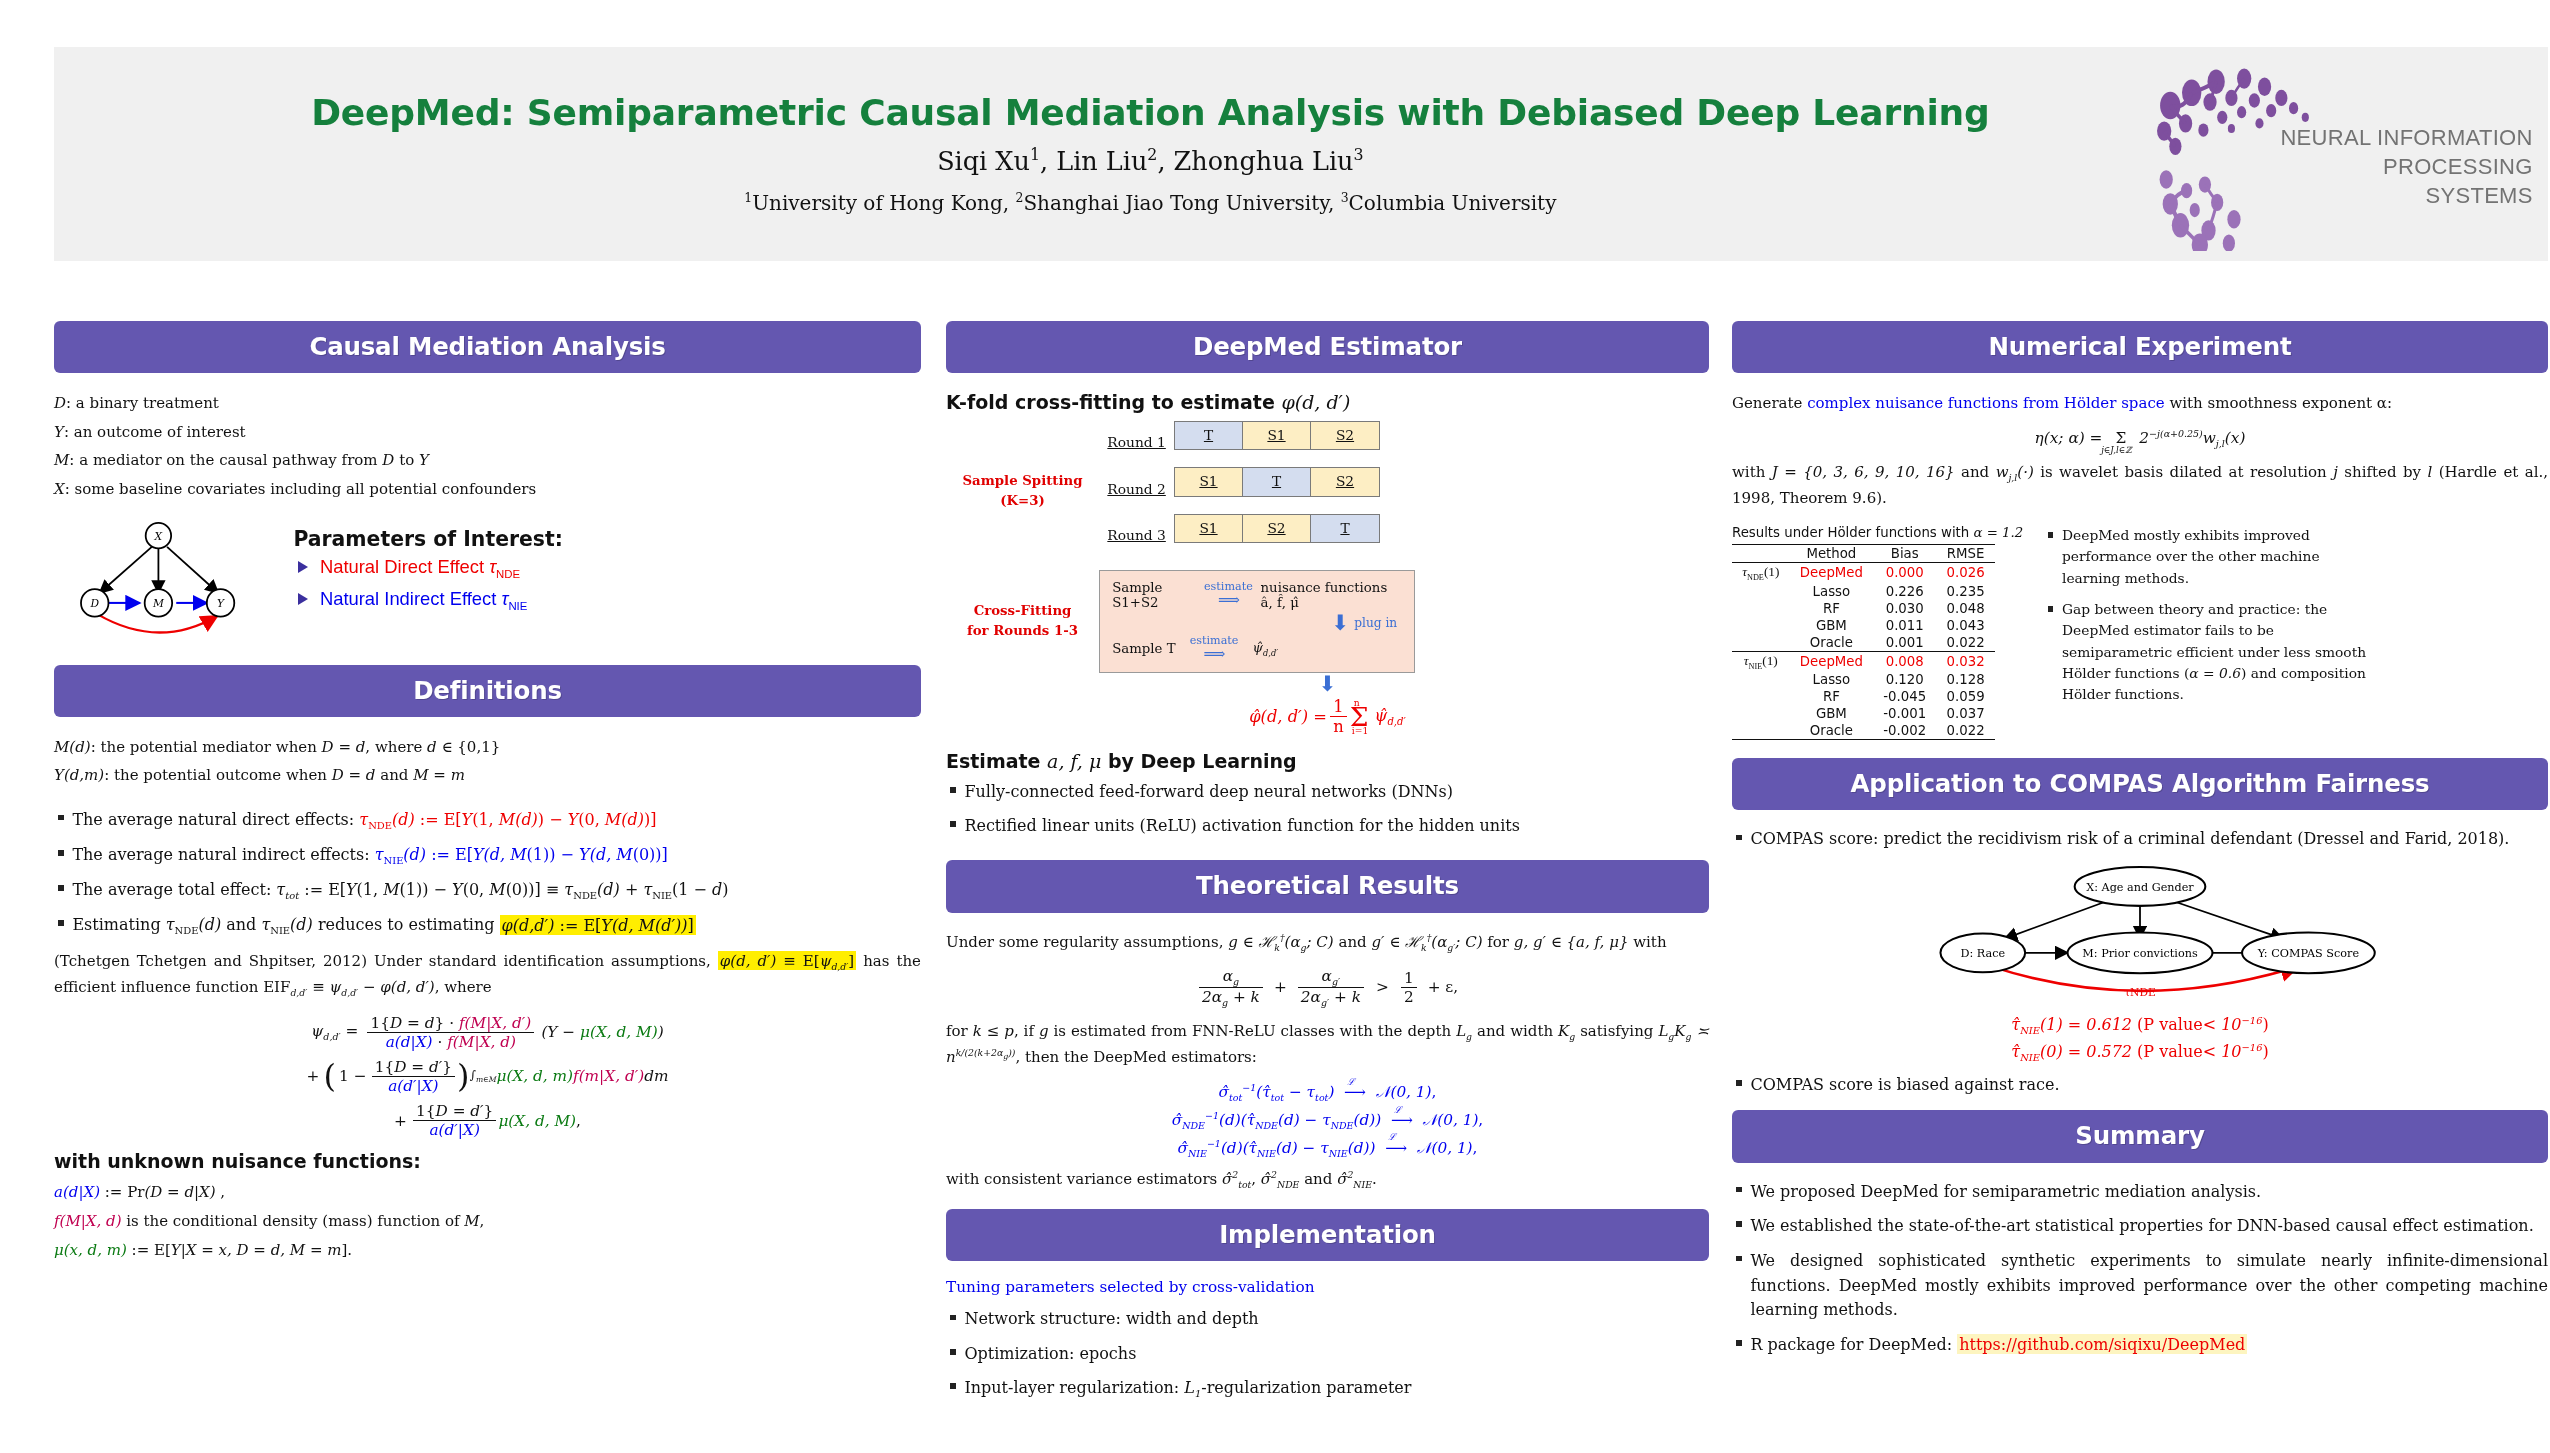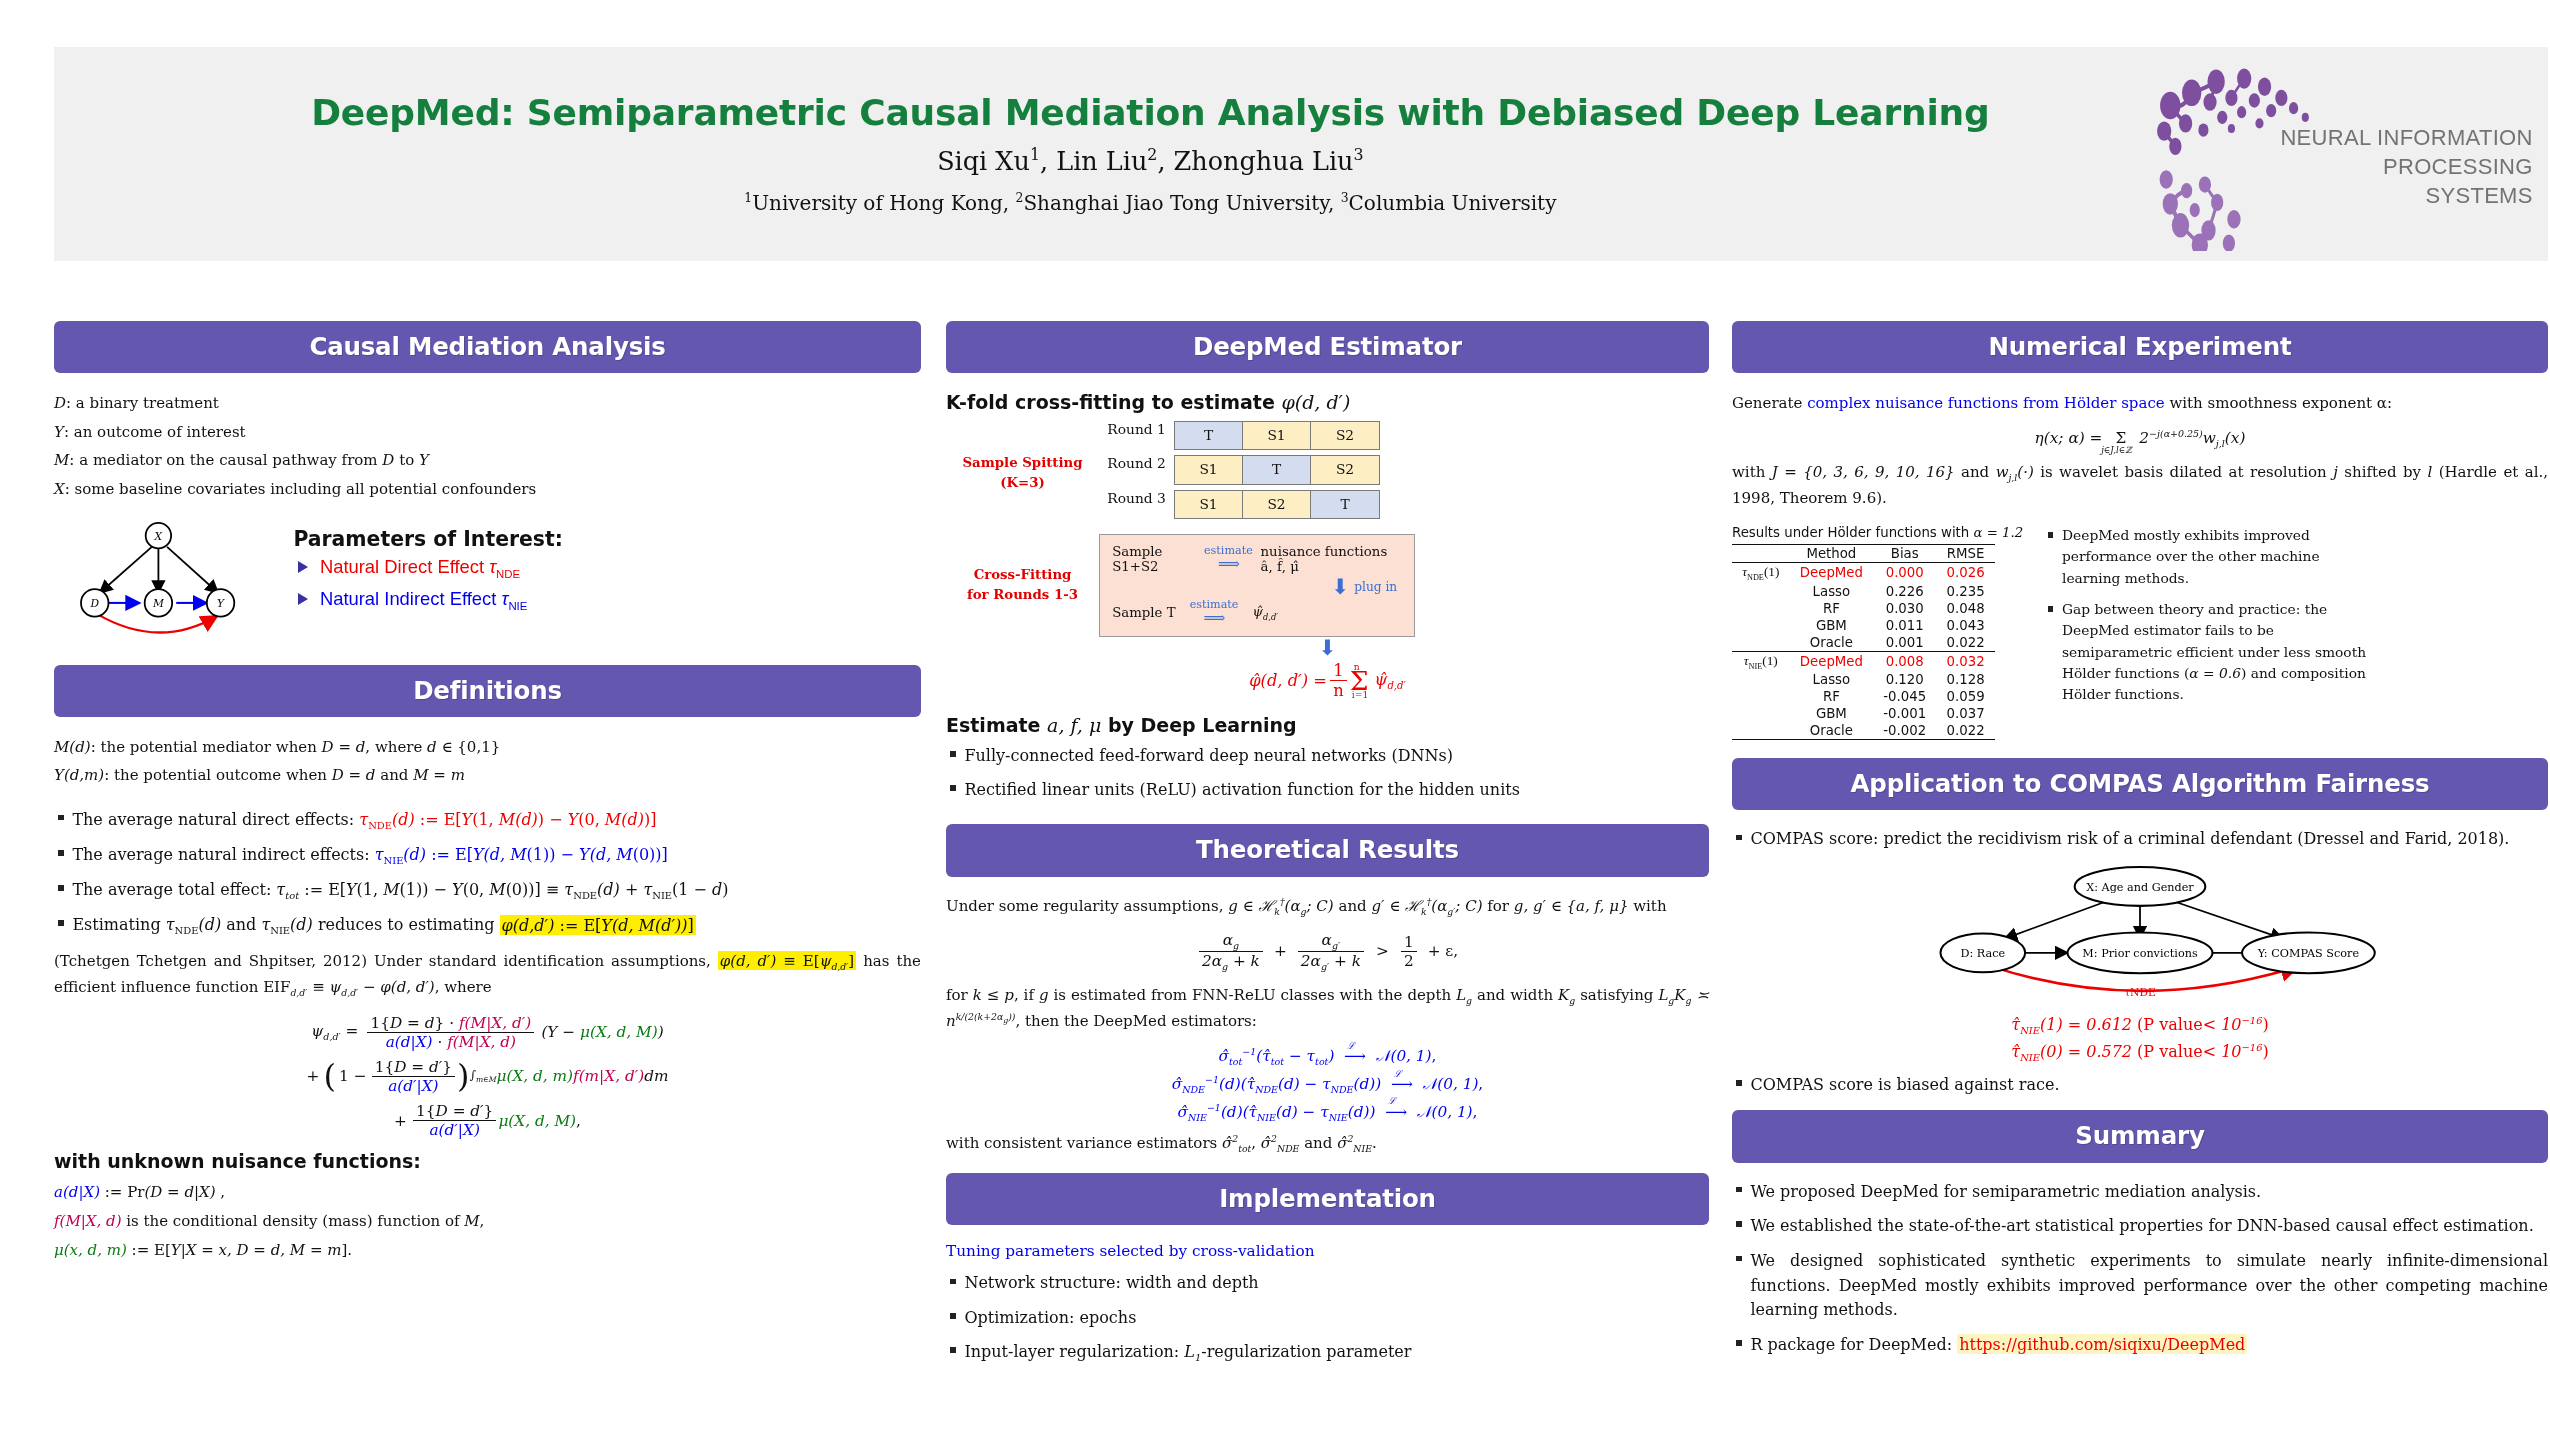--- a/index.html
+++ b/index.html
@@ -84,21 +84,21 @@
   
   .dagwrap { display:flex; align-items:flex-start; margin-top:13.3px; }
   .params-box { margin-left:20.4px; padding-top:10.2px; }
   .params-title { font-size:20.4px; font-weight:bold; font-family:"DejaVu Sans", sans-serif; }
 
   
   .rounds { display:flex; align-items:center; margin-top:5.1px; }
   .splitlabel { color:#e00000; font-weight:bold; font-size:13.3px; text-align:center; width:153px; line-height:1.5;
                 font-family:"DejaVu Serif", serif; }
   .roundcol { }
-  .roundrow { display:flex; align-items:flex-start; margin-bottom:5px; }
+  .roundrow { display:flex; align-items:flex-end; margin-bottom:17px;text-decoration:underline; }
   .rlabel { font-size:13.8px; width:75px; text-align:right; padding-right:8.2px; font-family:"DejaVu Serif", serif; }
   .cells { display:flex; border:1px solid #7a7a7a; }
   .cell { width:68px; height:27.5px; line-height:27.5px; text-align:center; font-size:13.8px;
           border-right:1px solid #7a7a7a; font-family:"DejaVu Serif", serif; }
   .cell:last-child { border-right:none; }
   .cT { background:#d4ddef; }
   .cS { background:#fdeec4; }
 
   .cfbox { background:#fbe0d3; border:1px solid #9a9a9a; width:316px; padding:9.2px 12.2px 10.2px; position:relative; }
   .cfrow { display:flex; align-items:center; font-size:13.3px; font-family:"DejaVu Serif", serif; }

